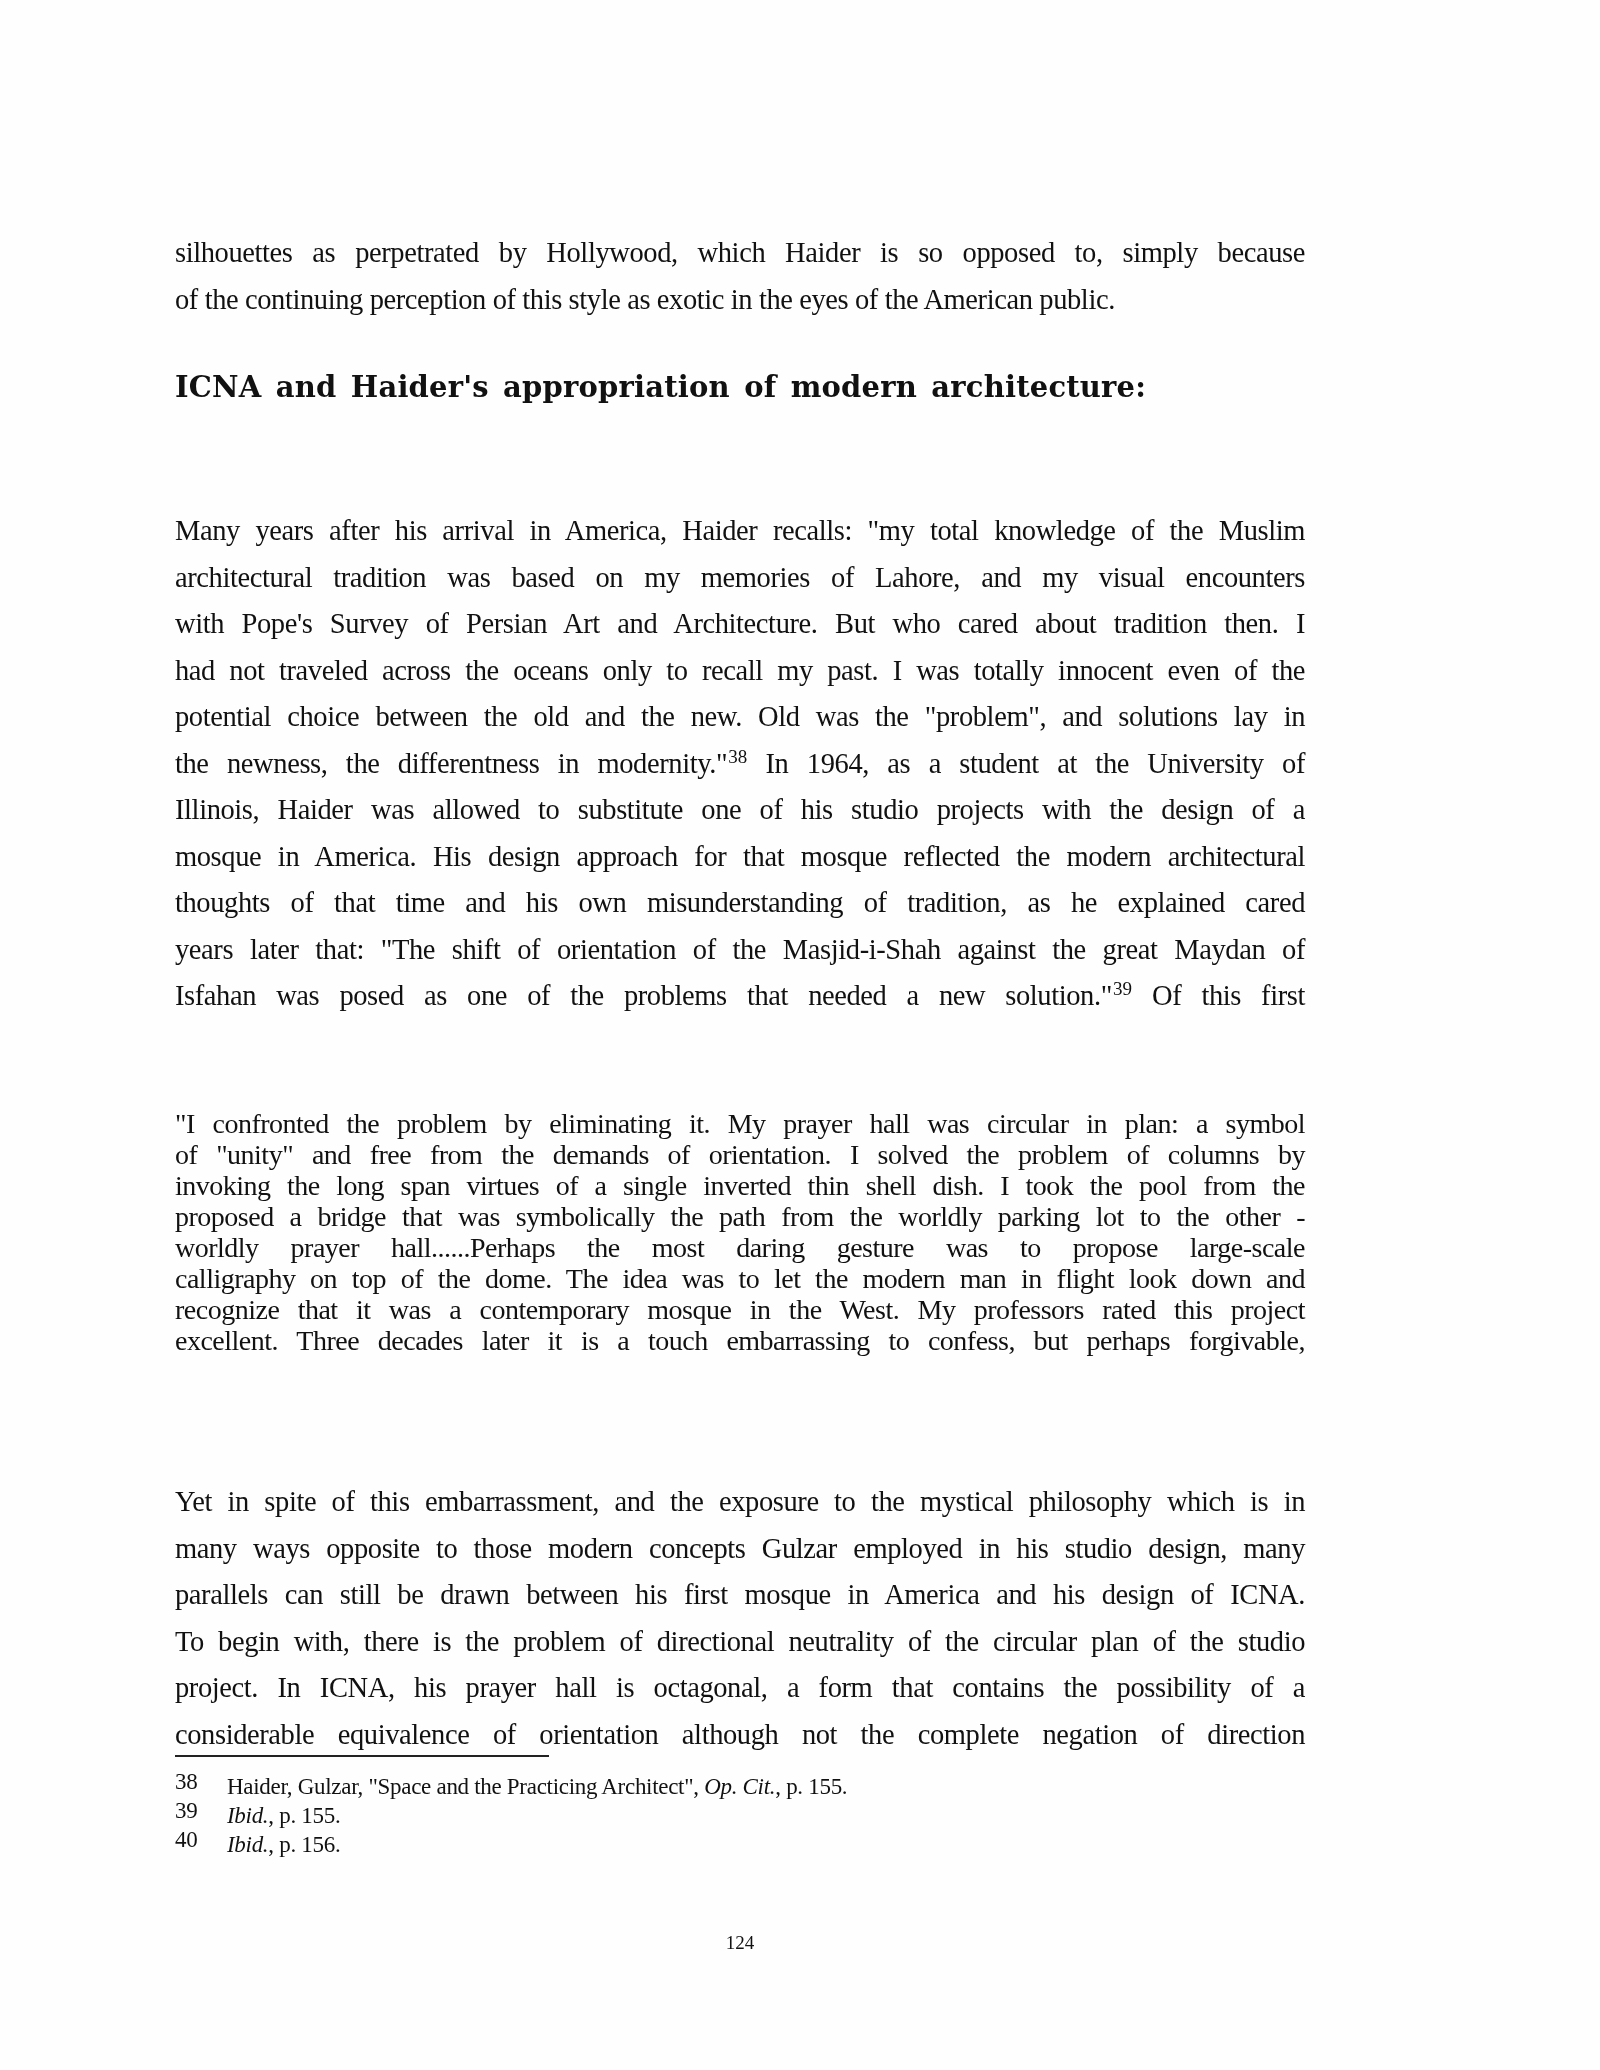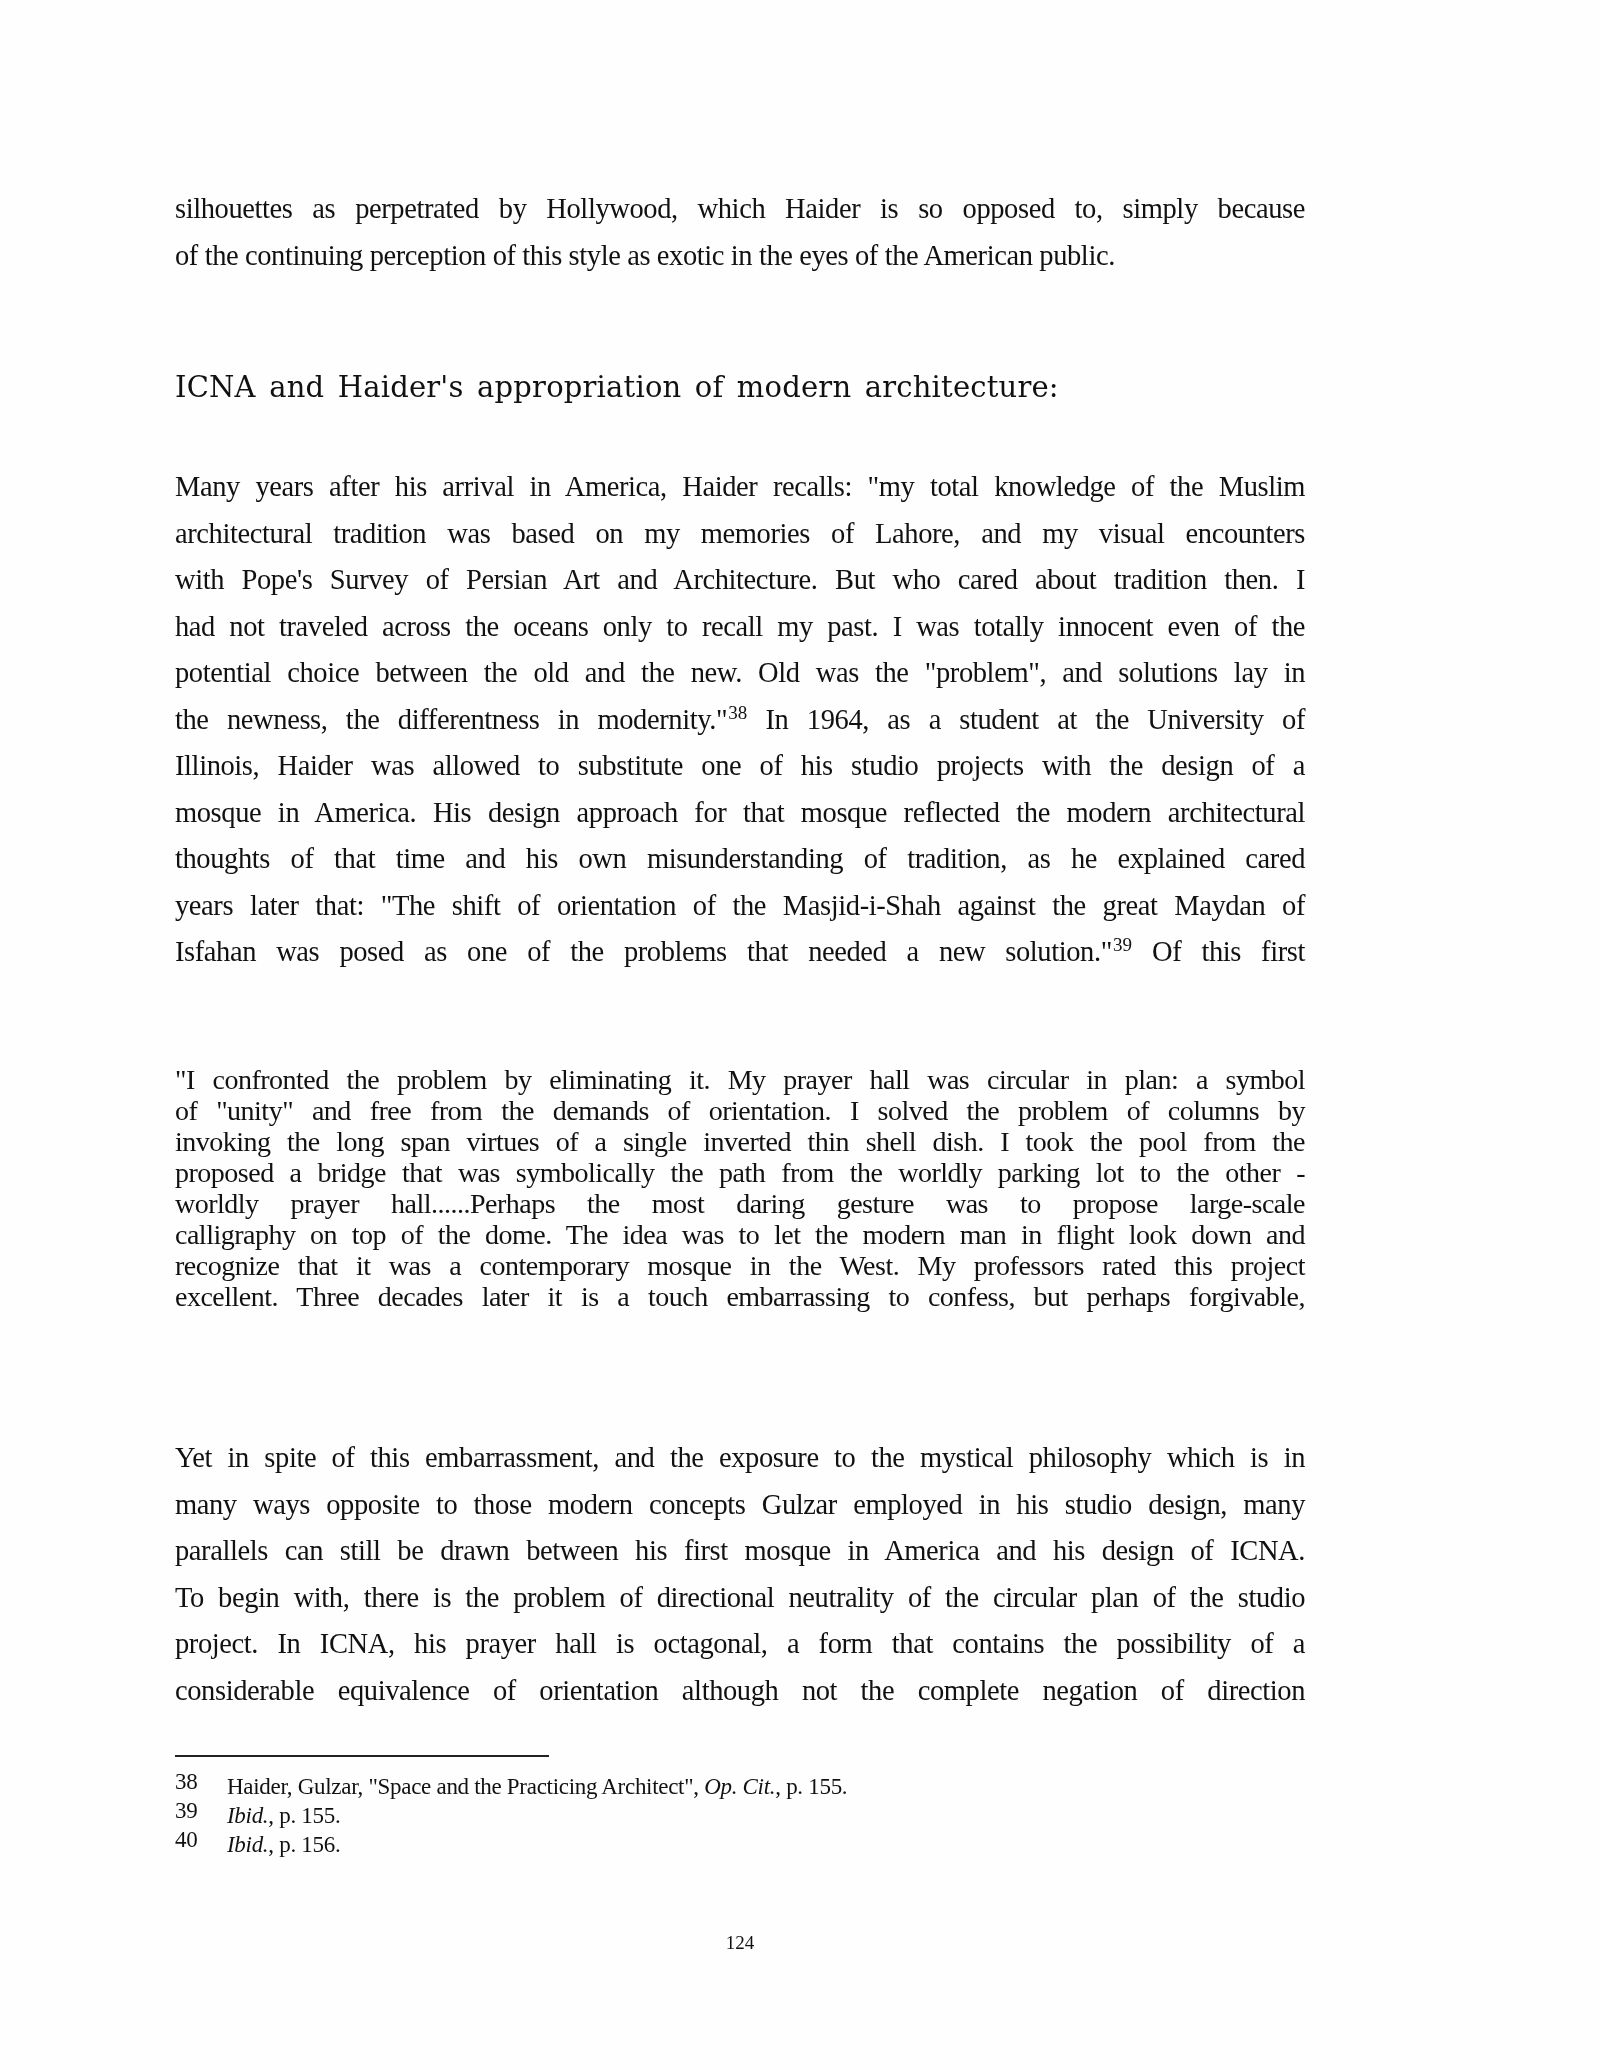--- a/index.html
+++ b/index.html
@@ -2,32 +2,32 @@
 <html><head>
   <meta charset="utf-8">
   <style>
     html, body { margin: 0; padding: 0; background: #ffffff; }
     body {
       width: 1600px; height: 2070px; position: relative; overflow: hidden;
       font-family: "Liberation Serif", "DejaVu Serif", serif;
       color: #111111;
     }
     .page { position: absolute; left: 0; top: 0; width: 1600px; height: 2070px; background: #fefefe; }
-    .text-block { position: absolute; left: 175px; width: 1130px; }
+    .text-block { position: absolute; left: 175px; width: 1130px; margin-top: 44px; }
     .line {
       display: block; white-space: nowrap; font-size: 28.5px; letter-spacing: -0.4px;
       text-align: justify; text-align-last: justify; width: 1130px;
     }
     .line.last { text-align-last: left; }
     .body-para .line { height: 46.5px; line-height: 46.5px; }
     .quote-para .line { height: 31px; line-height: 31px; font-size: 28px; letter-spacing: -0.5px; }
     .heading {
       position: absolute; left: 175px; top: 370px;
       font-family: "DejaVu Serif", "Liberation Serif", serif;
-      font-weight: normal; font-size: 29px; letter-spacing: 0.2px; word-spacing: 4px;
+      font-weight: bold; font-size: 29px; letter-spacing: 0.2px; word-spacing: 4px;
       white-space: nowrap;
     }
     sup.fn { font-size: 19px; vertical-align: 0; position: relative; top: -10px; letter-spacing: 0; margin-left: 1px; }
     .rule { position: absolute; left: 175px; top: 1755px; width: 374px; height: 0; border-top: 2px solid #222; }
     .footnotes { position: absolute; left: 175px; top: 1772px; }
     .fn-row { display: flex; align-items: baseline; height: 29px; line-height: 29px; font-size: 23px; letter-spacing: -0.3px; white-space: nowrap; }
     .fn-num { width: 52px; position: relative; top: -5px; font-size: 23px; }
     .page-number { position: absolute; left: 0; width: 1480px; text-align: center; top: 1932px; font-size: 19px; }
   </style>
 </head>

